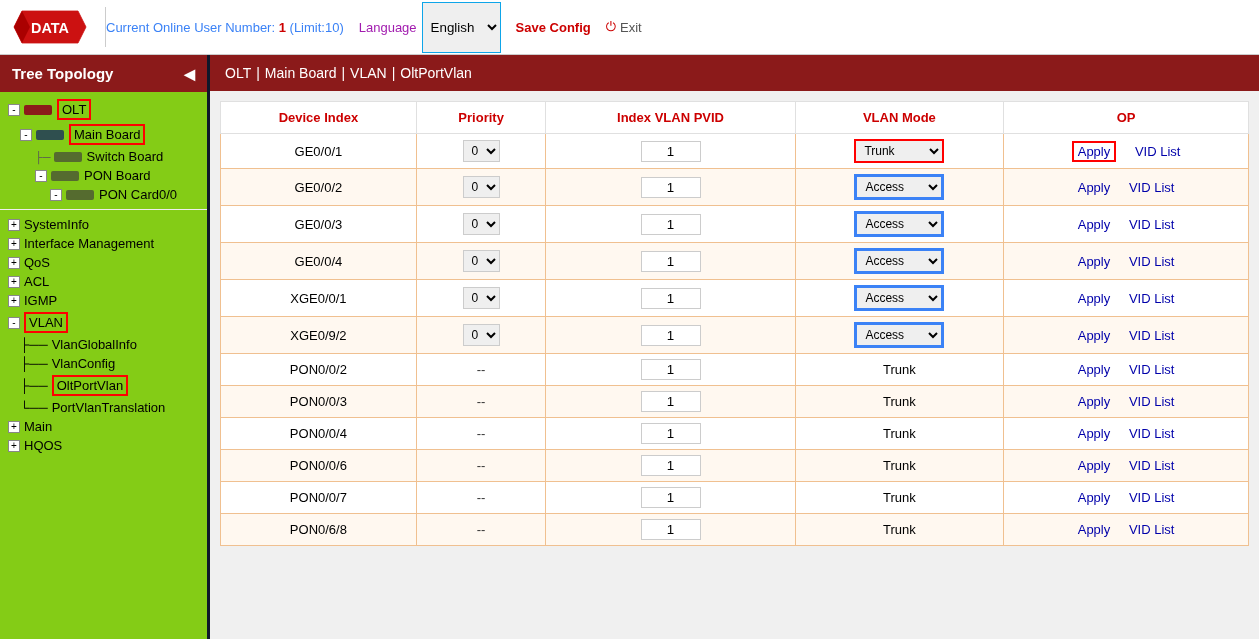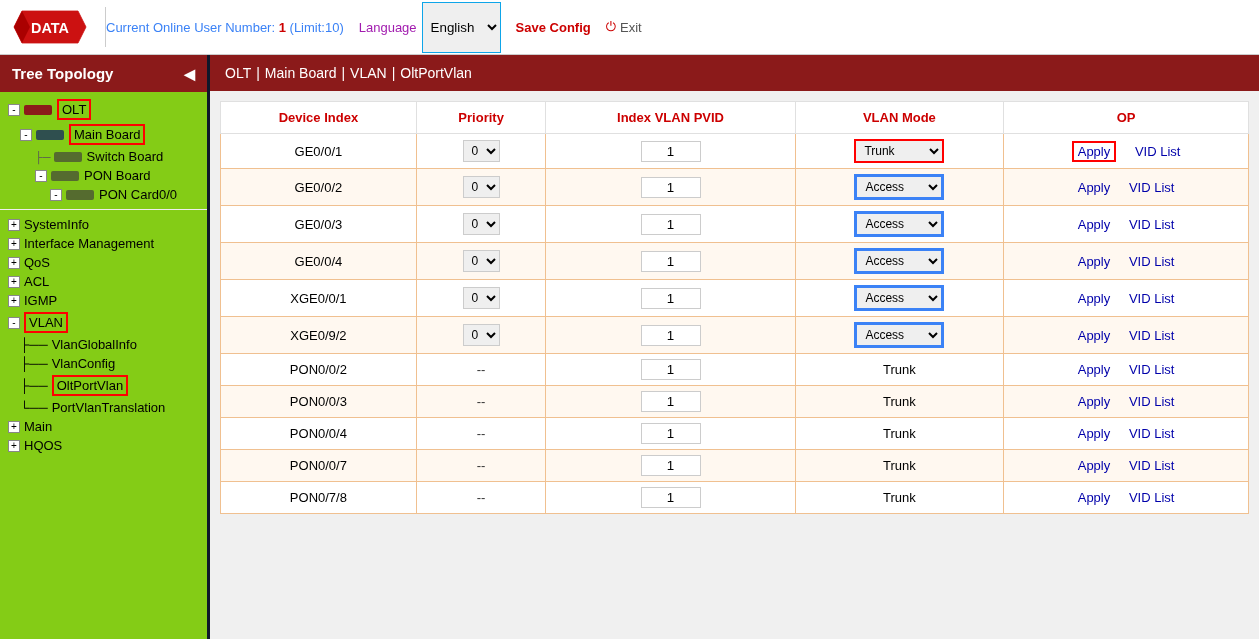--- a/index.html
+++ b/index.html
@@ -409,31 +409,41 @@
             <td>PON0/0/4</td>
             <td><span class="dash-text">--</span></td>
             <td><input class="pvid-input" type="text" value="1" style=""></td>
             <td><span>Trunk</span></td>
             <td>
               <button class="apply-btn">Apply</button>
               <a class="vid-list-btn">VID List</a>
             </td>
           </tr>
           <tr>
+            <td>PON0/0/6</td>
+            <td><span class="dash-text">--</span></td>
+            <td><input class="pvid-input" type="text" value="1" style=""></td>
+            <td><span>Trunk</span></td>
+            <td>
+              <button class="apply-btn">Apply</button>
+              <a class="vid-list-btn">VID List</a>
+            </td>
+          </tr>
+          <tr>
             <td>PON0/0/7</td>
             <td><span class="dash-text">--</span></td>
             <td><input class="pvid-input" type="text" value="1" style=""></td>
             <td><span>Trunk</span></td>
             <td>
               <button class="apply-btn">Apply</button>
               <a class="vid-list-btn">VID List</a>
             </td>
           </tr>
           <tr>
-            <td>PON0/7/8</td>
+            <td>PON0/6/8</td>
             <td><span class="dash-text">--</span></td>
             <td><input class="pvid-input" type="text" value="1" style=""></td>
             <td><span>Trunk</span></td>
             <td>
               <button class="apply-btn">Apply</button>
               <a class="vid-list-btn">VID List</a>
             </td>
           </tr>
         </tbody>
       </table>

